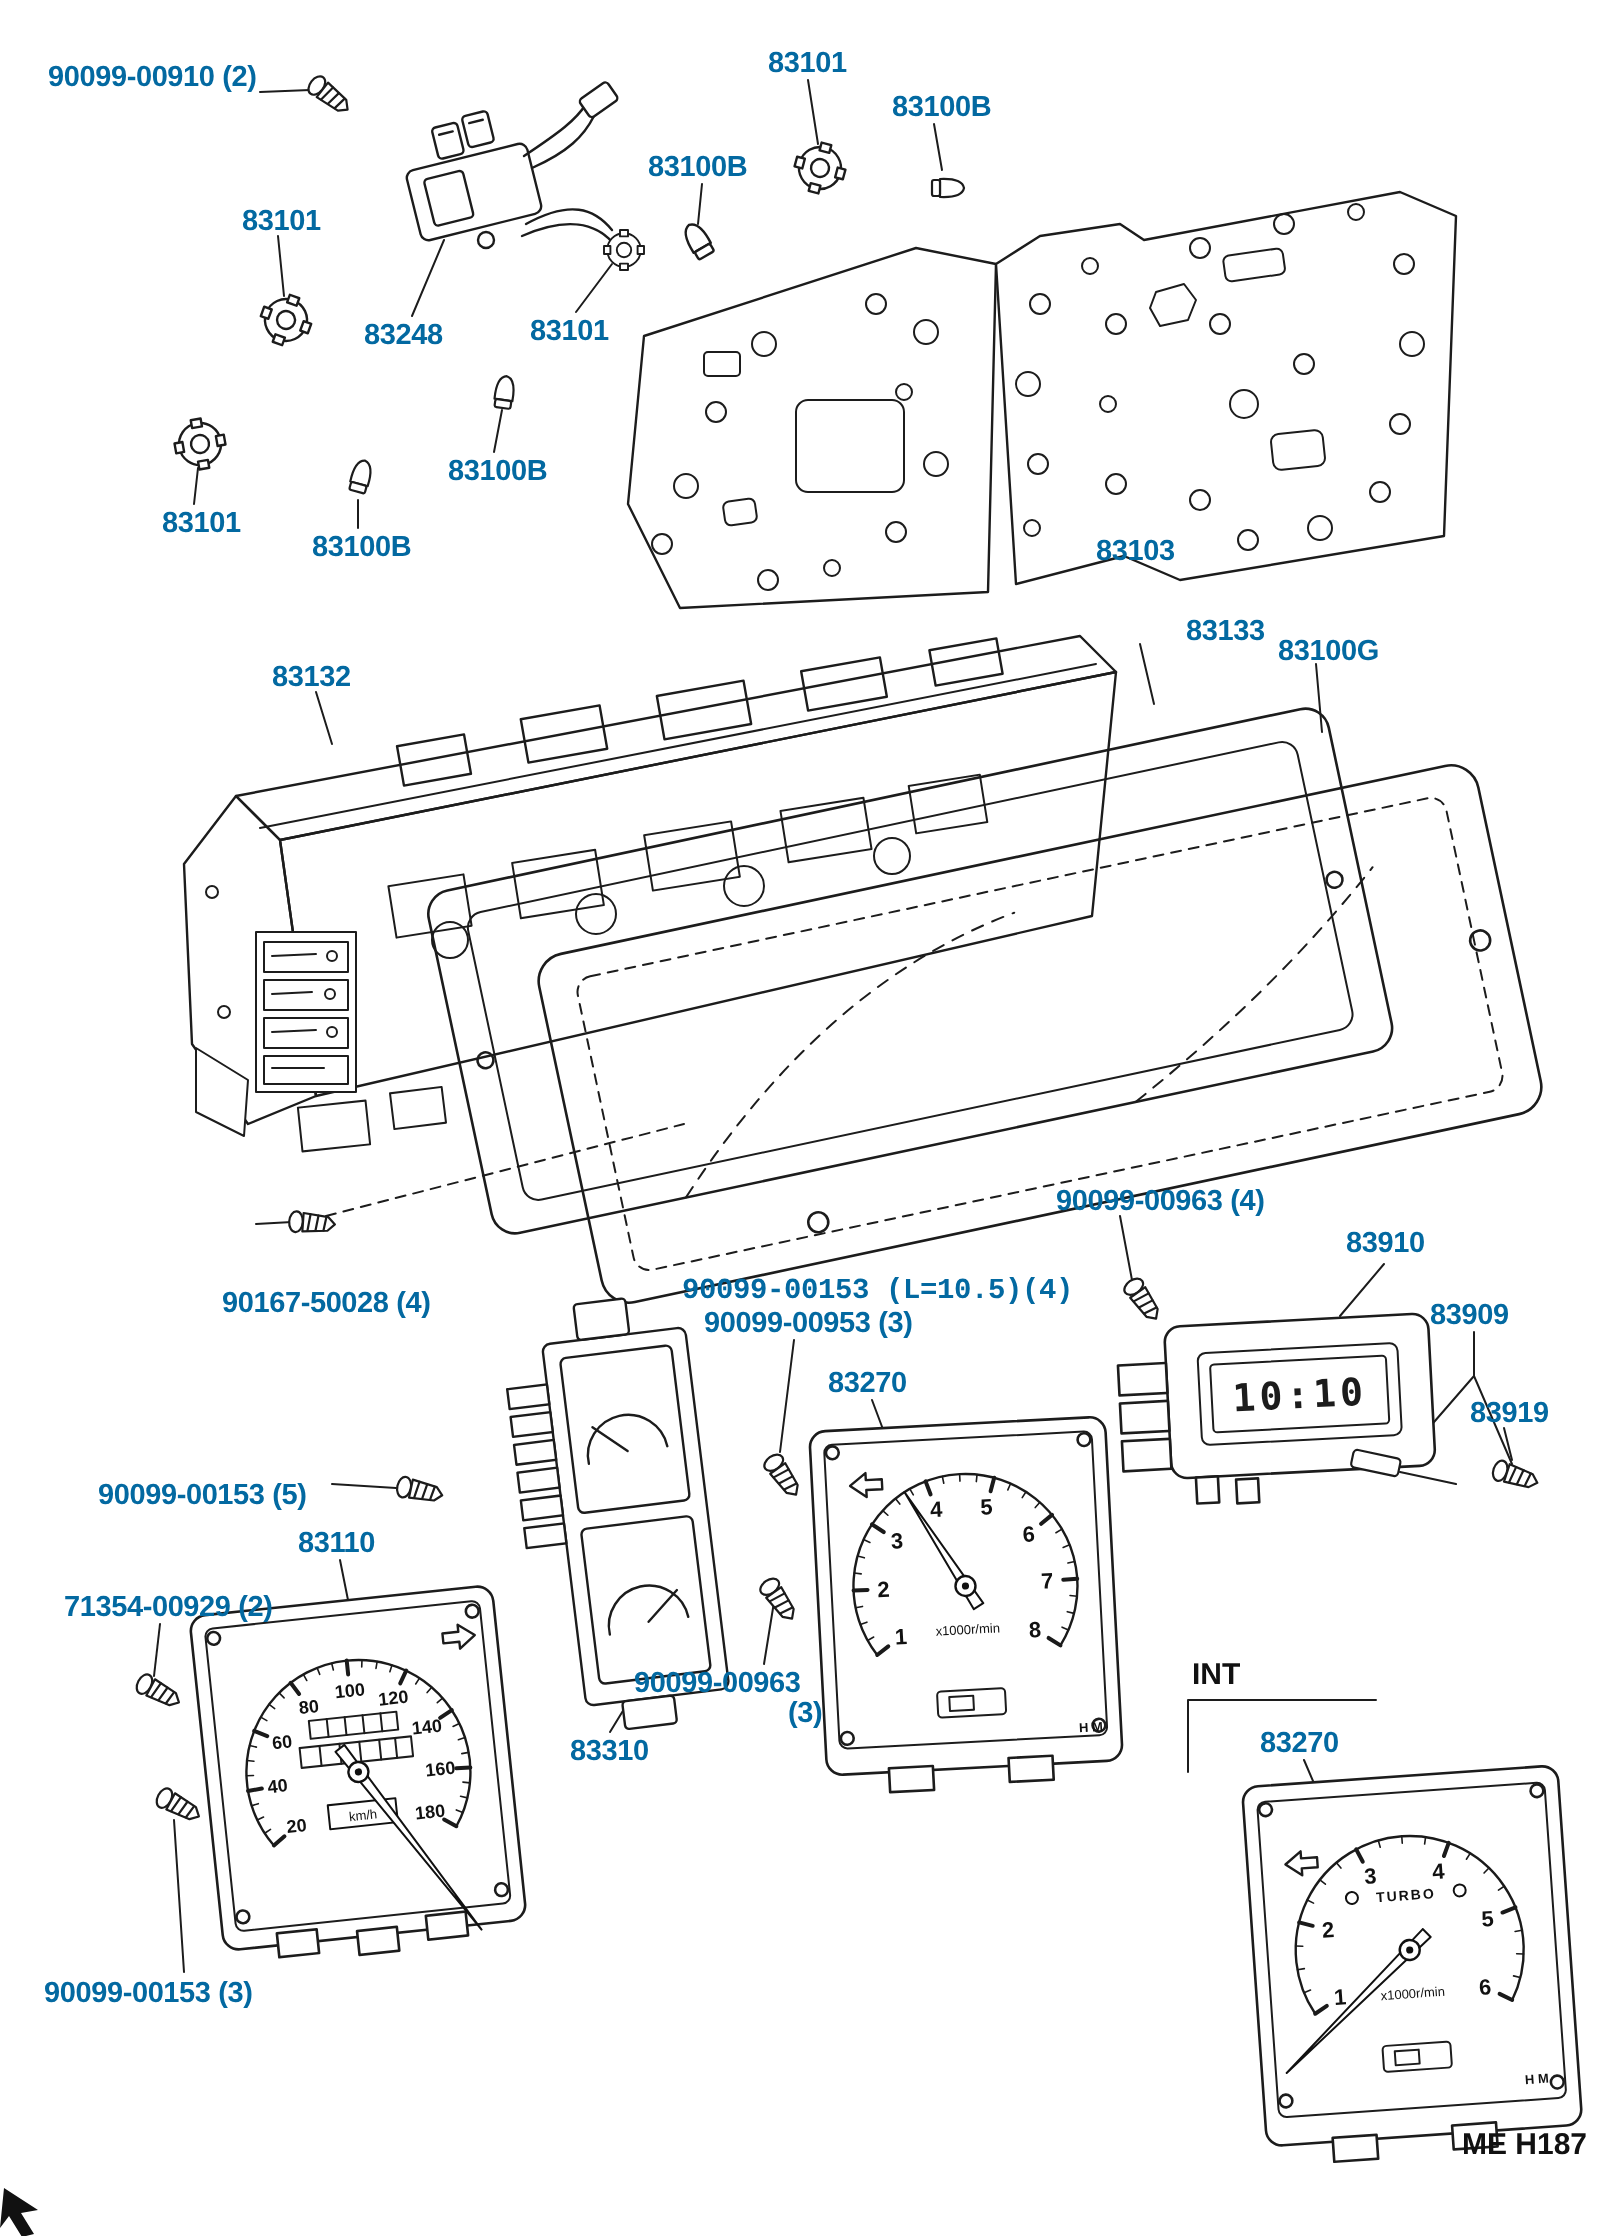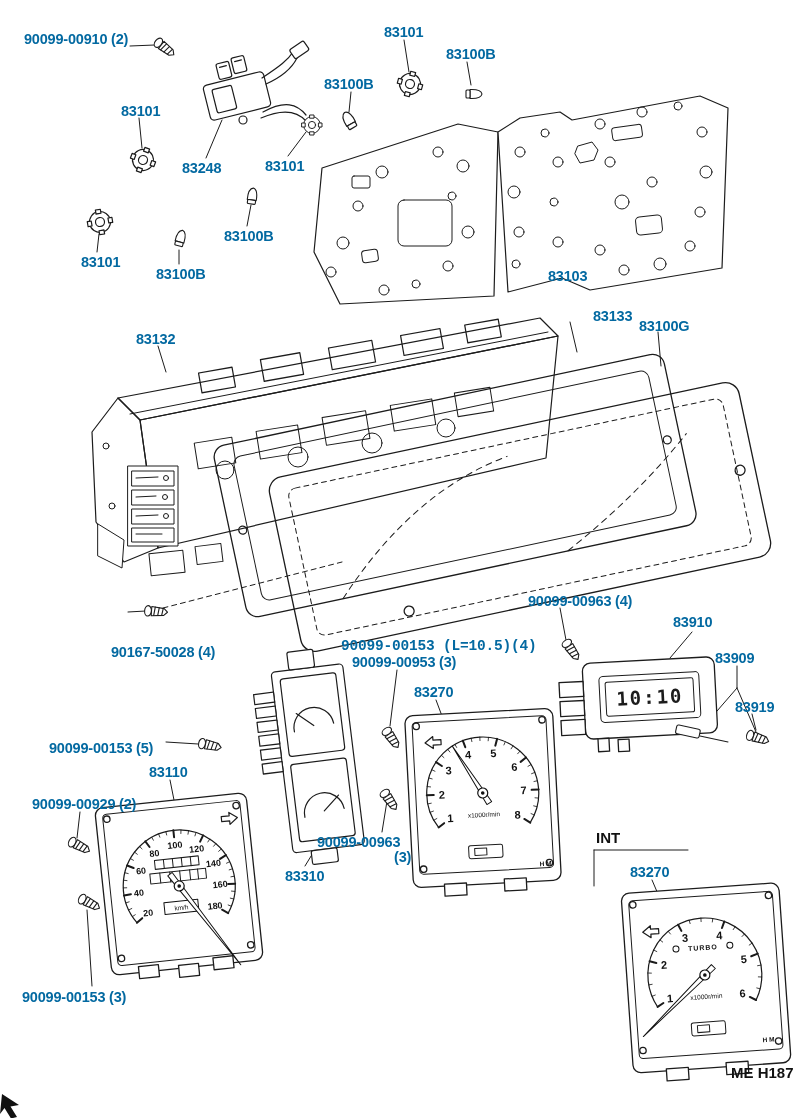--- a/index.html
+++ b/index.html
@@ -459,21 +459,21 @@
       <div class="part-label" style="left: 528px; top: 593px;">90099-00963 (4)</div>
       <div class="part-label" style="left: 673px; top: 614px;">83910</div>
       <div class="part-label" style="left: 111px; top: 644px;">90167-50028 (4)</div>
       <div class="part-label" style="left: 341px; top: 638px; font-family: Liberation Mono, monospace;">90099-00153 (L=10.5)(4)</div>
       <div class="part-label" style="left: 352px; top: 654px;">90099-00953 (3)</div>
       <div class="part-label" style="left: 715px; top: 650px;">83909</div>
       <div class="part-label" style="left: 414px; top: 684px;">83270</div>
       <div class="part-label" style="left: 735px; top: 699px;">83919</div>
       <div class="part-label" style="left: 49px; top: 704px; margin-top: 36px;">90099-00153 (5)</div>
       <div class="part-label" style="left: 149px; top: 764px;">83110</div>
-      <div class="part-label" style="left: 32px; top: 796px;">90099-00929 (2)</div>
+      <div class="part-label" style="left: 32px; top: 796px;">71354-00929 (2)</div>
       <div class="part-label" style="left: 317px; top: 834px;">90099-00963</div>
       <div class="part-label" style="left: 394px; top: 849px;">(3)</div>
       <div class="part-label" style="left: 285px; top: 868px;">83310</div>
       <div class="part-label" style="left: 630px; top: 864px;">83270</div>
       <div class="part-label" style="left: 22px; top: 989px;">90099-00153 (3)</div>
     </div>
 
 <div class="corner-text" style="left:596px;top:829px;">INT</div>
 <div class="corner-text" style="left:731px;top:1064px;">ME H187</div>
 

